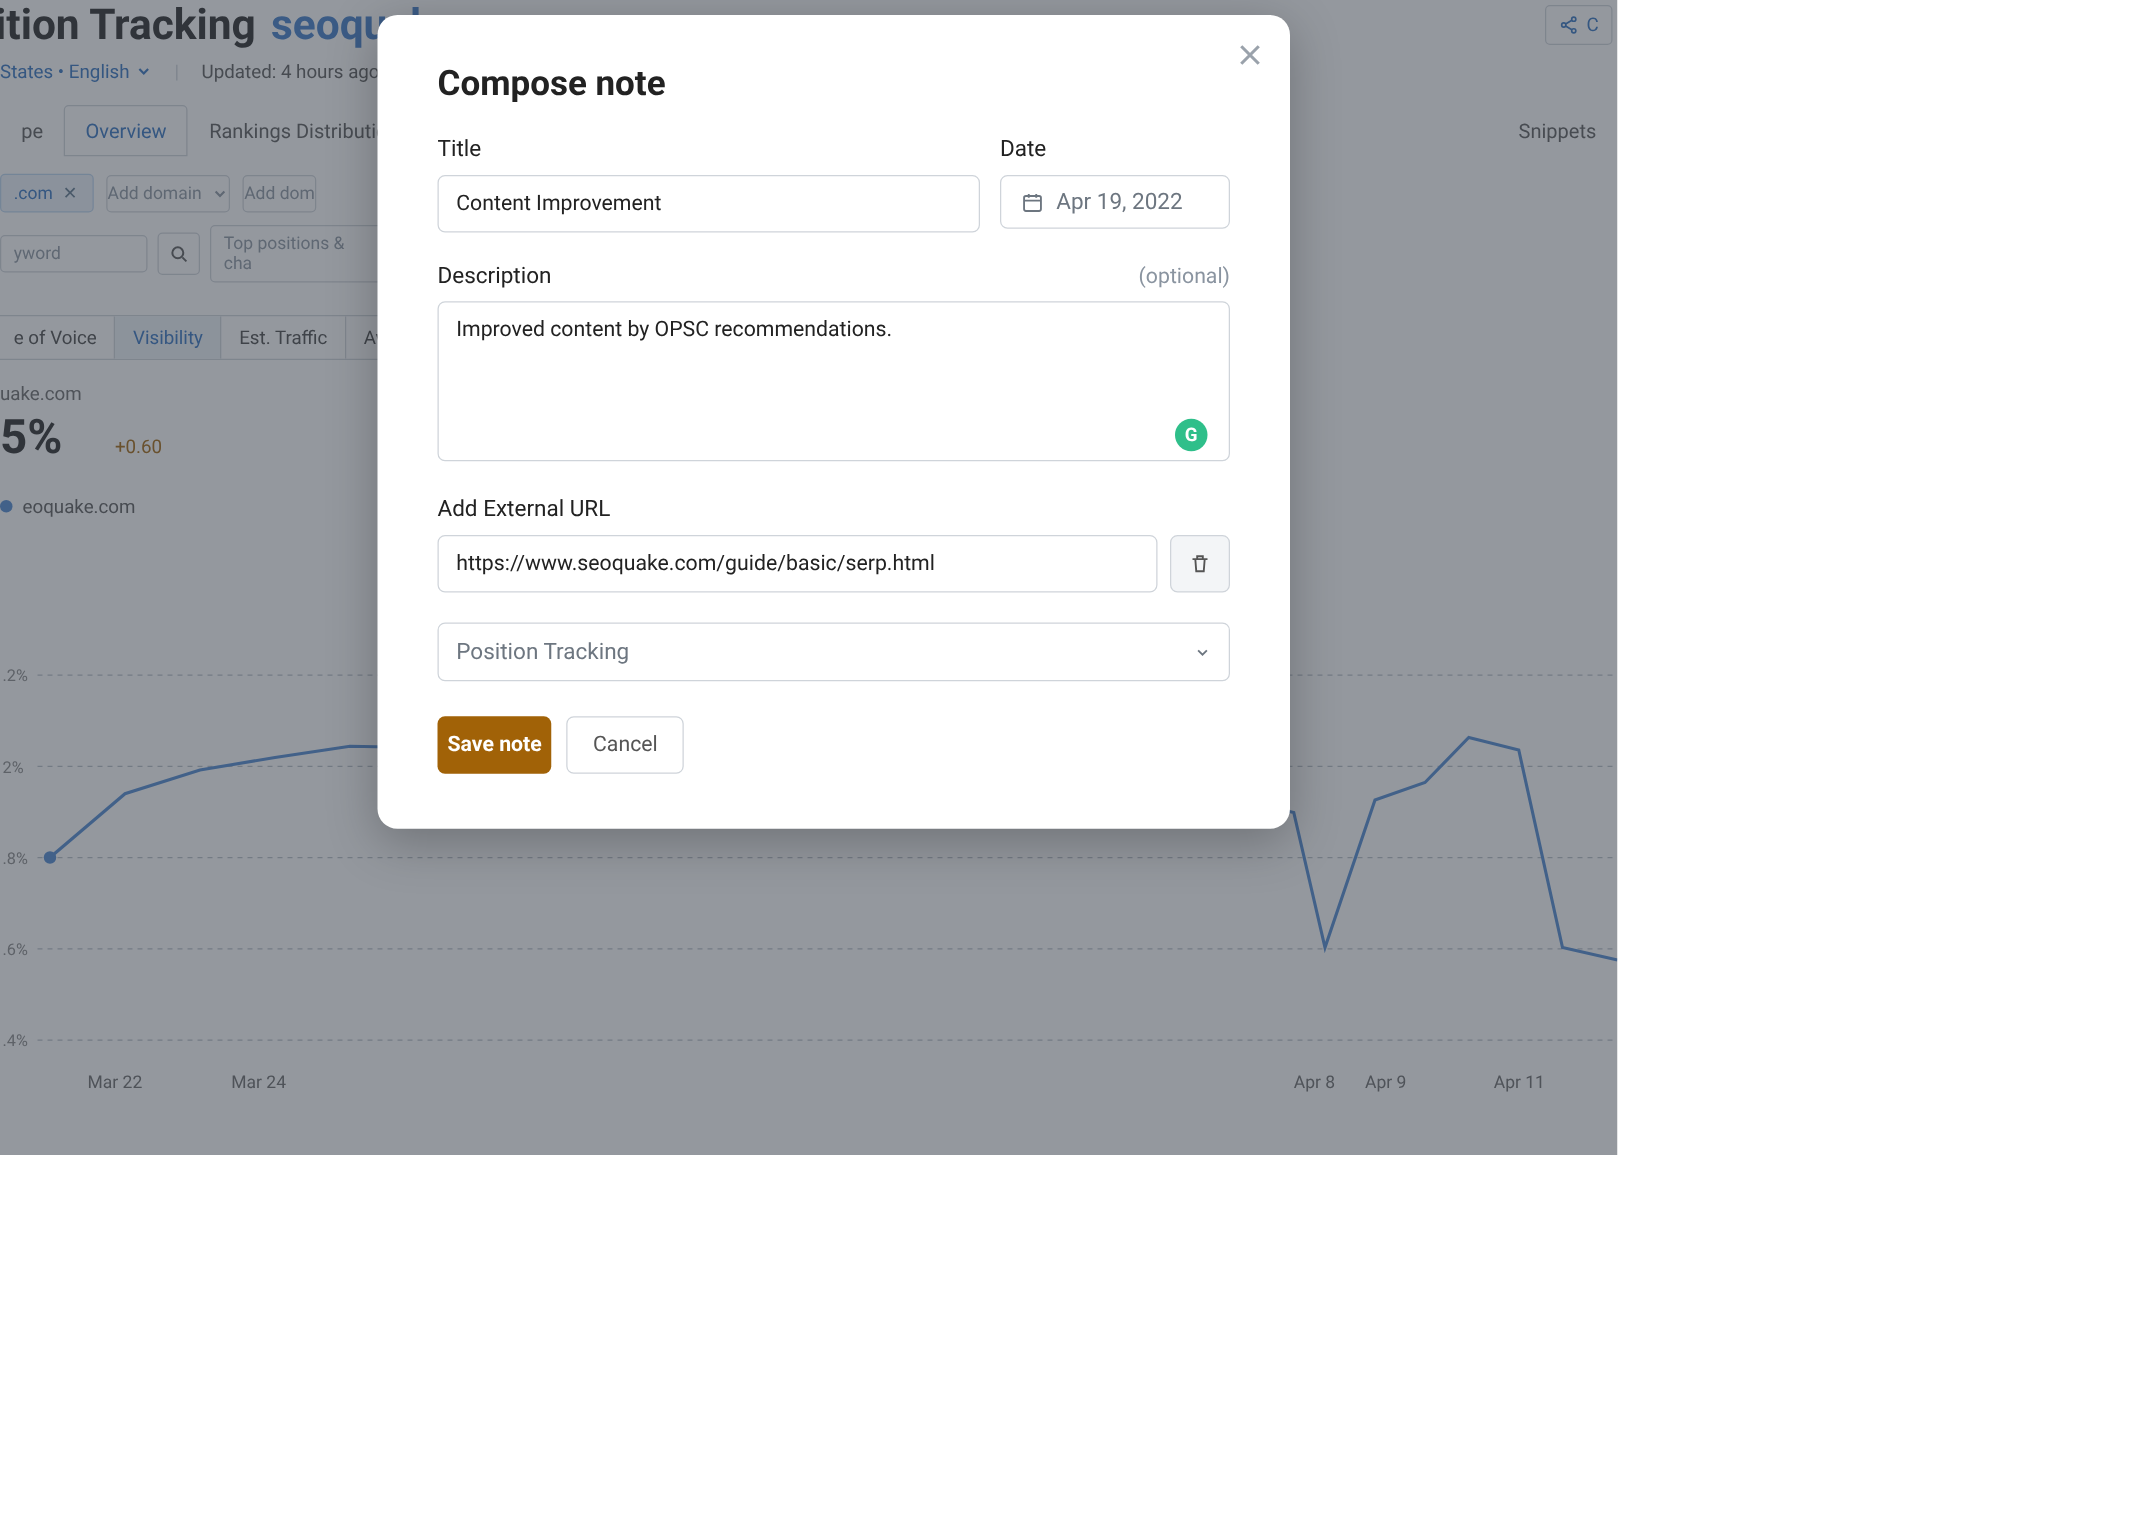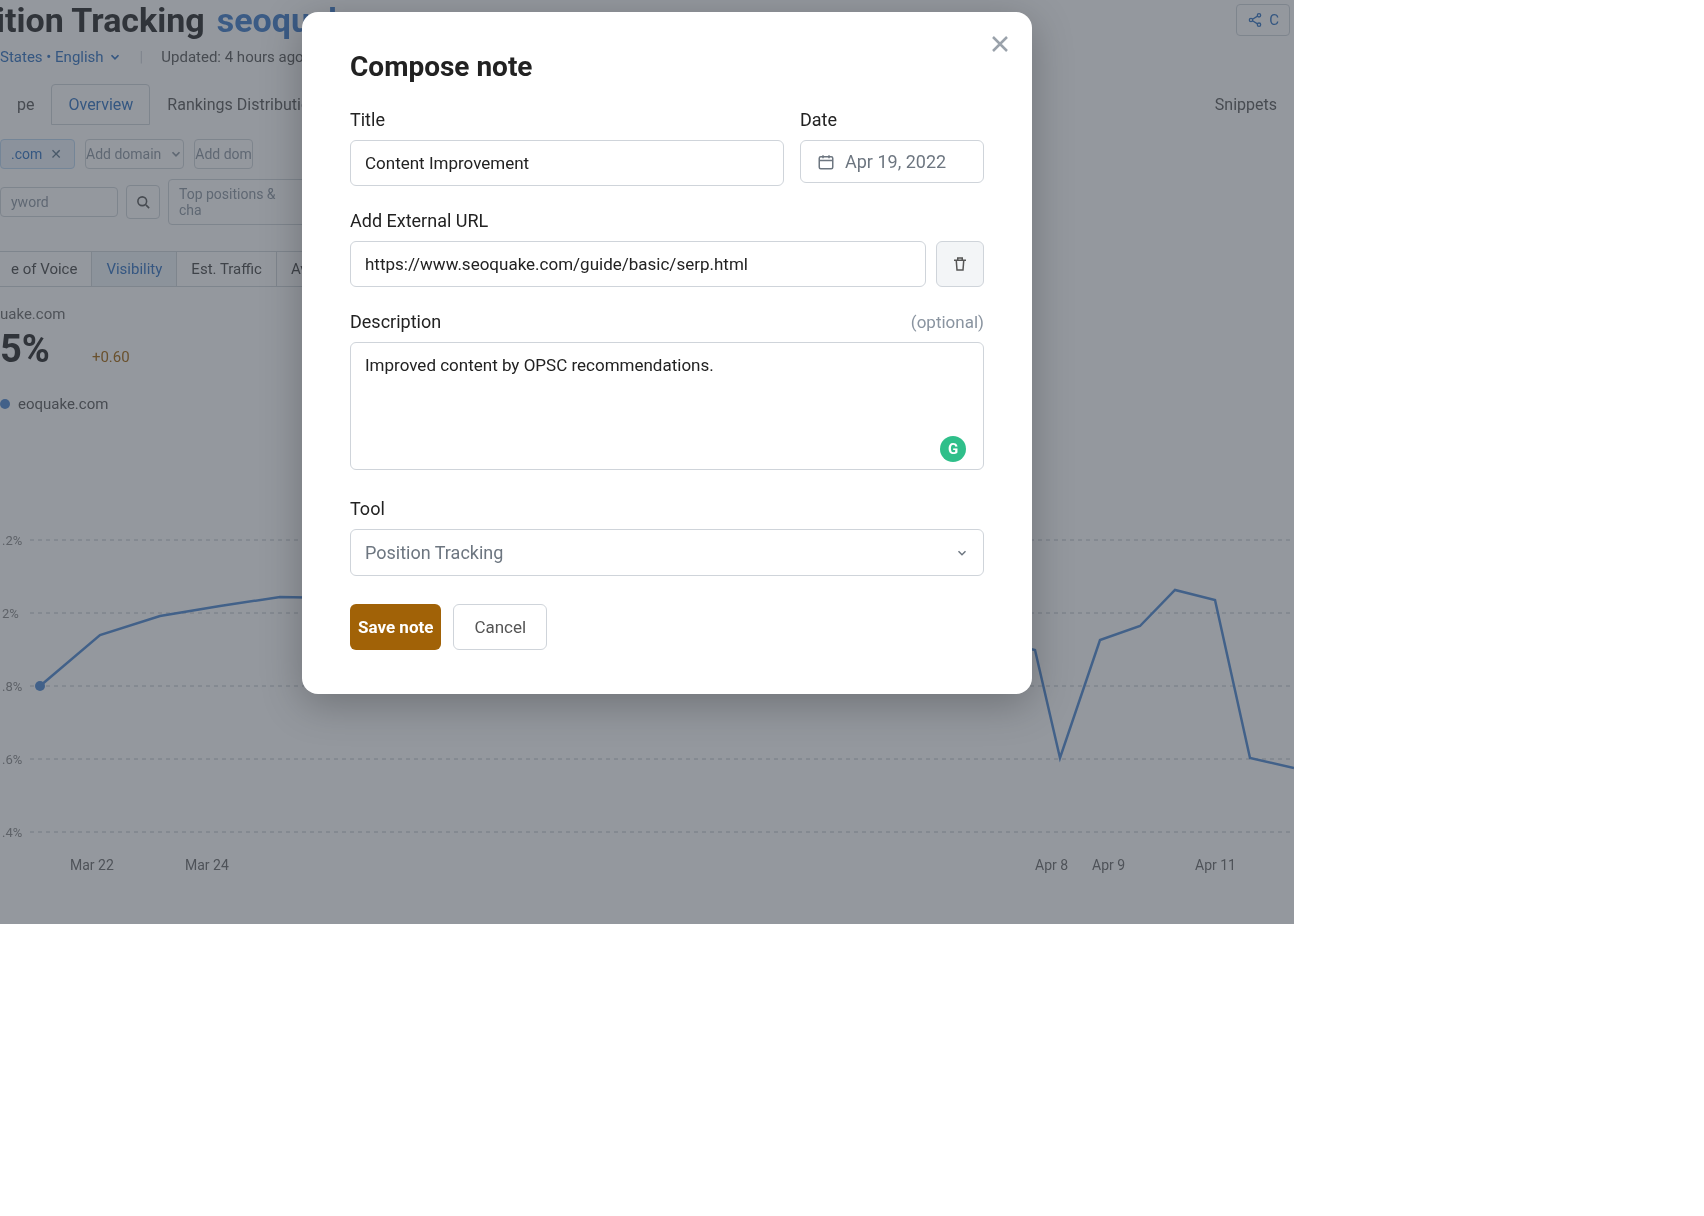--- a/index.html
+++ b/index.html
@@ -215,45 +215,44 @@
       <div class="date-field">
         <svg width="18" height="18" viewBox="0 0 24 24" fill="none" stroke="currentColor" stroke-width="2">
             <rect x="3" y="5" width="18" height="16" rx="2"></rect>
             <path d="M3 10h18M8 3v4M16 3v4"></path>
           </svg>
         <span>Apr 19, 2022</span>
       </div>
     </div>
   </div>
 
+  <div class="section relative">
+    <div class="desc-head">
+      <span class="label" style="margin-bottom:0">Description</span>
+      <span class="optional">(optional)</span>
+    </div>
+    <div class="relative">
+      <textarea class="textarea" style="">Improved content by OPSC recommendations.</textarea>
+      <div class="grammarly">G</div>
+    </div>
+  </div>
+
   <div class="section">
     <div class="label">Add External URL</div>
     <div class="url-row">
       <input class="text-input" value="https://www.seoquake.com/guide/basic/serp.html" style="">
       <button class="trash-btn">
         <svg width="18" height="18" viewBox="0 0 24 24" fill="none" stroke="currentColor" stroke-width="2">
             <path d="M4 7h16M9 7V4h6v3M7 7l1 13h8l1-13"></path>
           </svg>
       </button>
     </div>
   </div>
 
-  <div class="section relative">
-    <div class="desc-head">
-      <span class="label" style="margin-bottom:0">Description</span>
-      <span class="optional">(optional)</span>
-    </div>
-    <div class="relative">
-      <textarea class="textarea" style="">Improved content by OPSC recommendations.</textarea>
-      <div class="grammarly">G</div>
-    </div>
-  </div>
-
   <div class="section">
-    <div class="label">Tool</div>
     <div class="select-field">
       <span>Position Tracking</span>
       <svg class="chev" viewBox="0 0 24 24" fill="none" stroke="currentColor" stroke-width="2.5">
           <path d="M6 9l6 6 6-6"></path>
         </svg>
     </div>
   </div>
 
 
   <div class="modal-actions">

